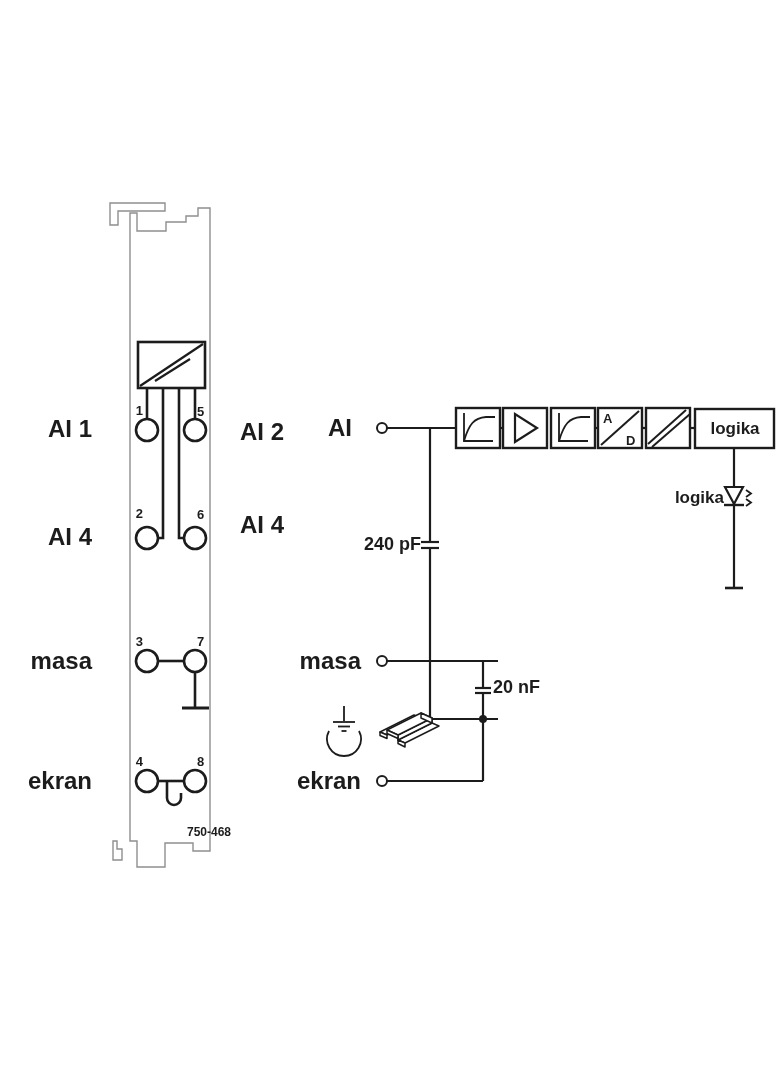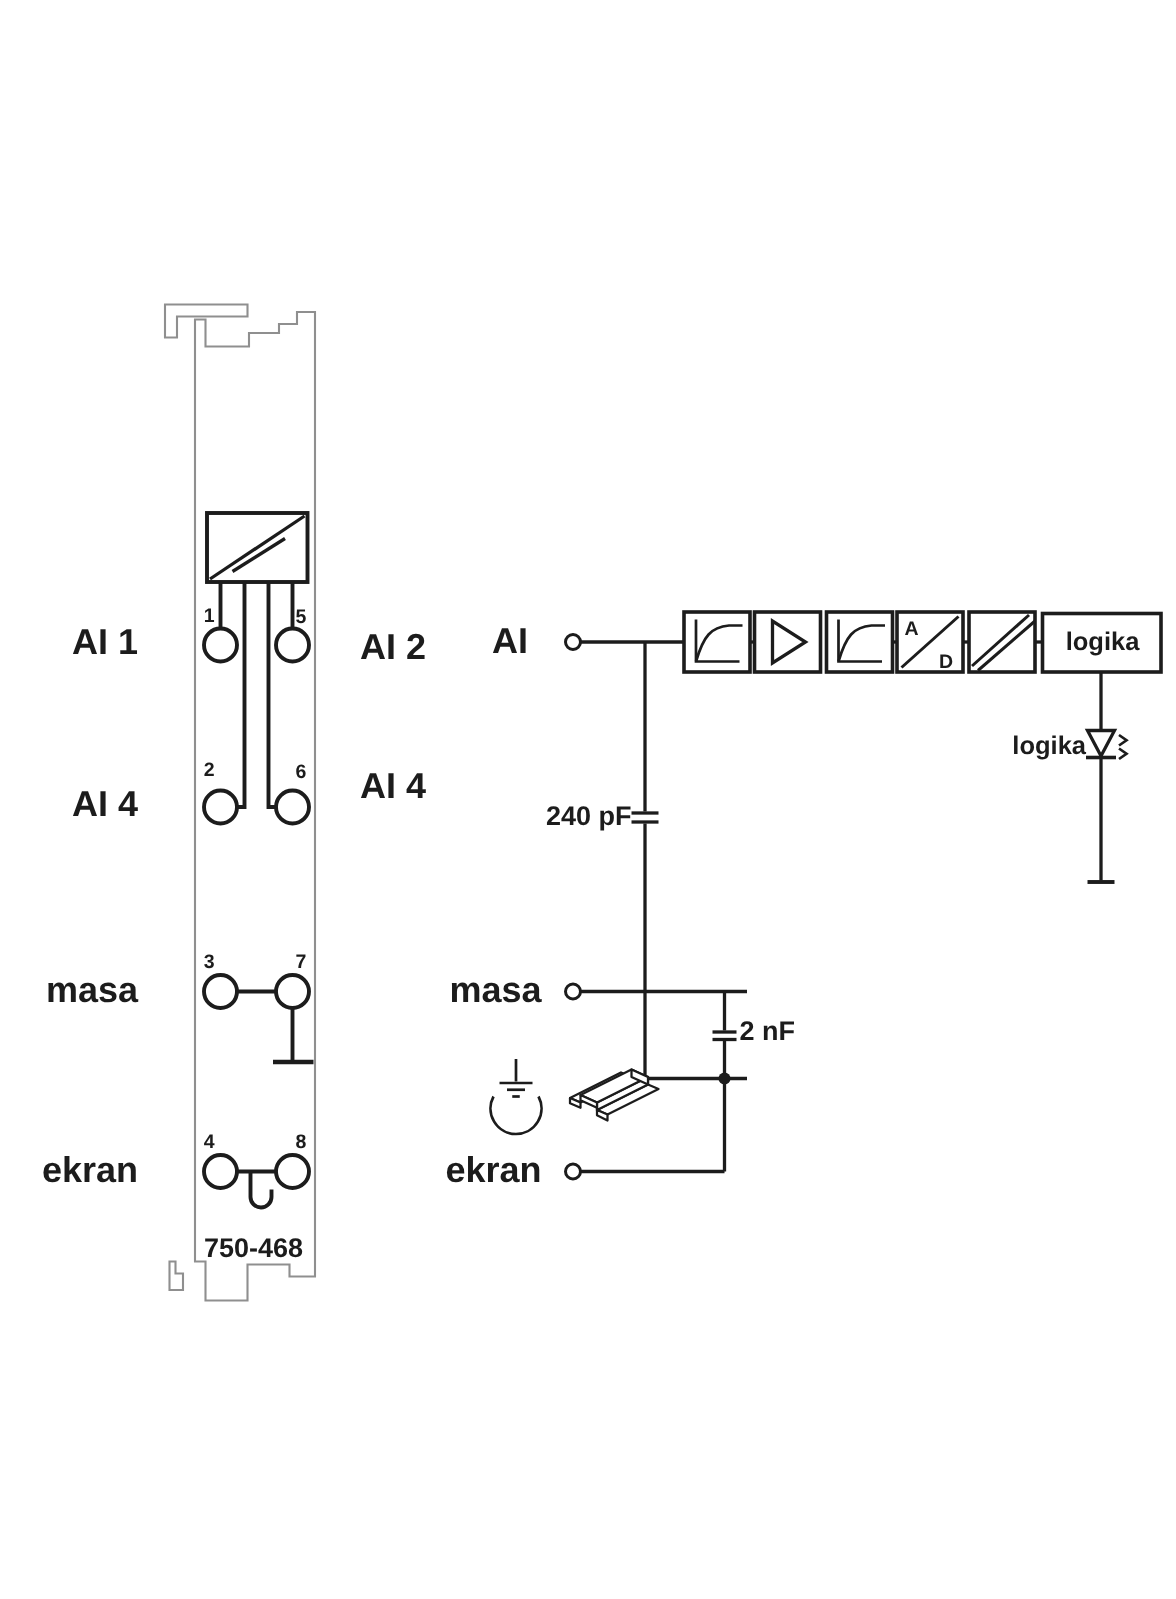--- a/index.html
+++ b/index.html
@@ -7,21 +7,21 @@
         font-family:"Liberation Sans",sans-serif;}
   .art{position:absolute;left:0;top:0;}
   .lbl{position:absolute;font-weight:700;color:#1c1c1c;font-size:24px;
        line-height:1;white-space:nowrap;}
   .ra{transform:translate(-100%,-50%);}
   .la{transform:translate(0,-50%);}
   .ca{transform:translate(-50%,-50%);}
   .sm{font-size:13px;}
   .md{font-size:17px;}
   .cap{font-size:18px;}
-  .pn{font-size:18px;}
+  .pn{font-size:12px;margin-left:40px;}
   svg text{font:700 13px "Liberation Sans",sans-serif;fill:#1c1c1c;}
 </style>
 </head>
 <body>
 
 <div class="page">
 
   <svg class="art" width="784" height="1066" viewBox="0 0 784 1066">
 
     <g fill="none" stroke="#8f8f8f" stroke-width="1.4">
@@ -163,17 +163,17 @@
   <div class="lbl sm la" style="left:197px;top:641px">7</div>
   <div class="lbl sm ra" style="left:143px;top:761px">4</div>
   <div class="lbl sm la" style="left:197px;top:761px">8</div>
 
   <div class="lbl pn ca" style="left:169px;top:832px">750-468</div>
 
   <div class="lbl ra" style="left:352px;top:428px">AI</div>
   <div class="lbl ra" style="left:361px;top:661px">masa</div>
   <div class="lbl ra" style="left:361px;top:781px">ekran</div>
   <div class="lbl cap ra" style="left:421px;top:544px">240 pF</div>
-  <div class="lbl cap la" style="left:493px;top:687px">2 nF</div>
+  <div class="lbl cap la" style="left:493px;top:687px">20 nF</div>
   <div class="lbl md ca" style="left:735px;top:428px">logika</div>
   <div class="lbl md ra" style="left:724px;top:497px">logika</div>
 
 </div>
 
 </body></html>

